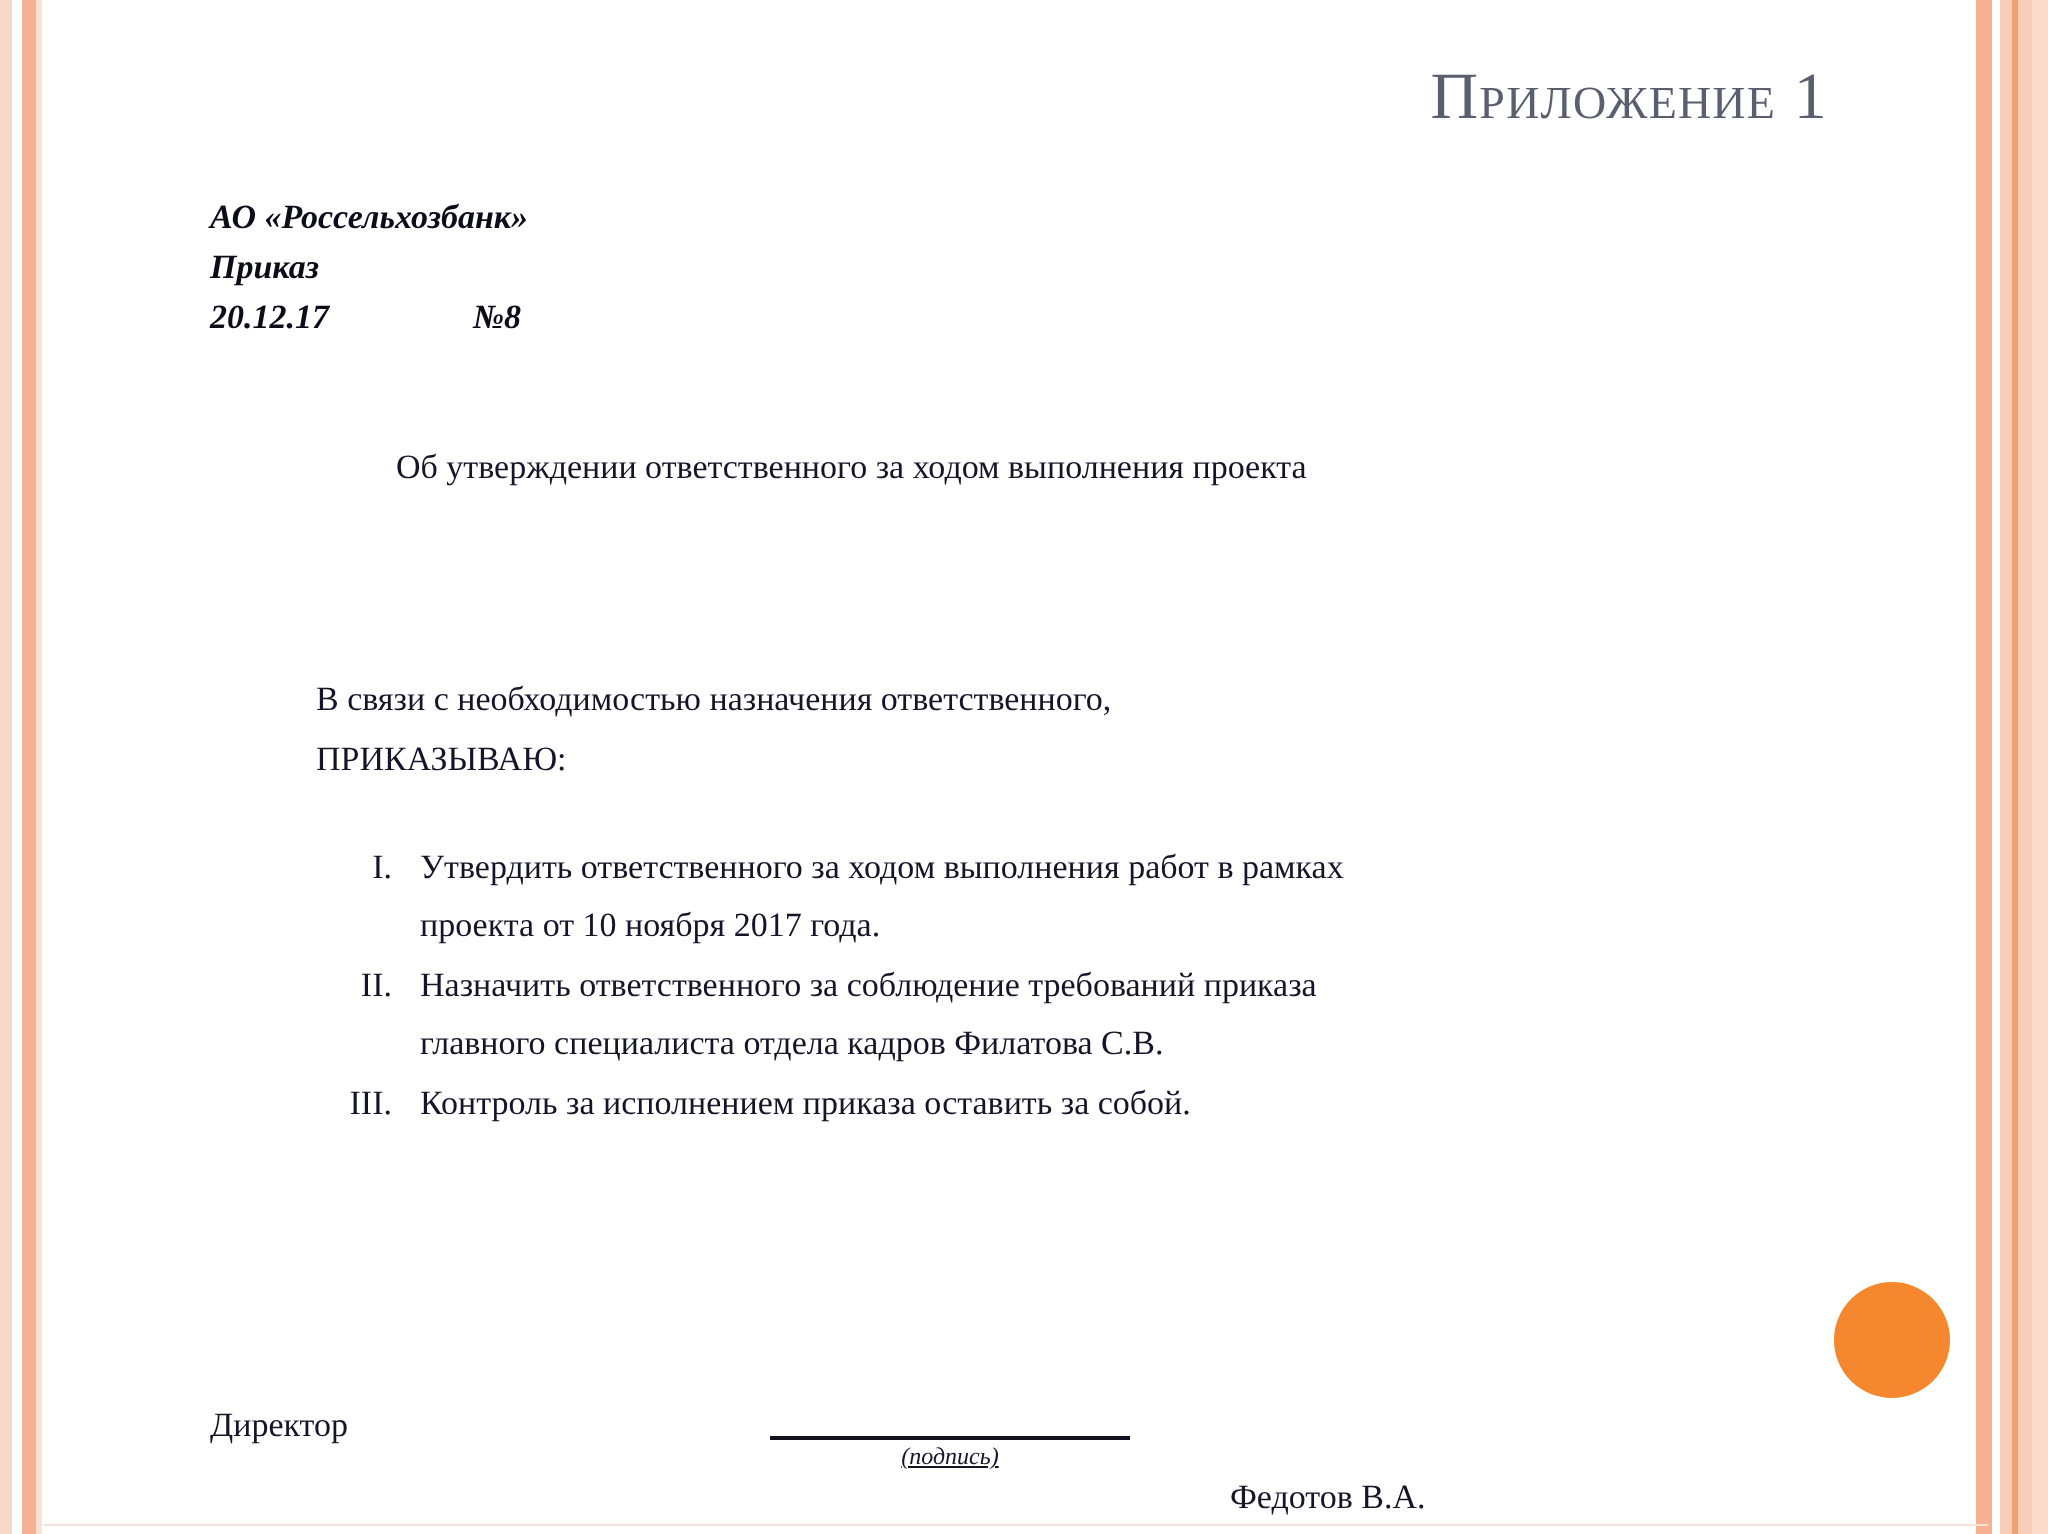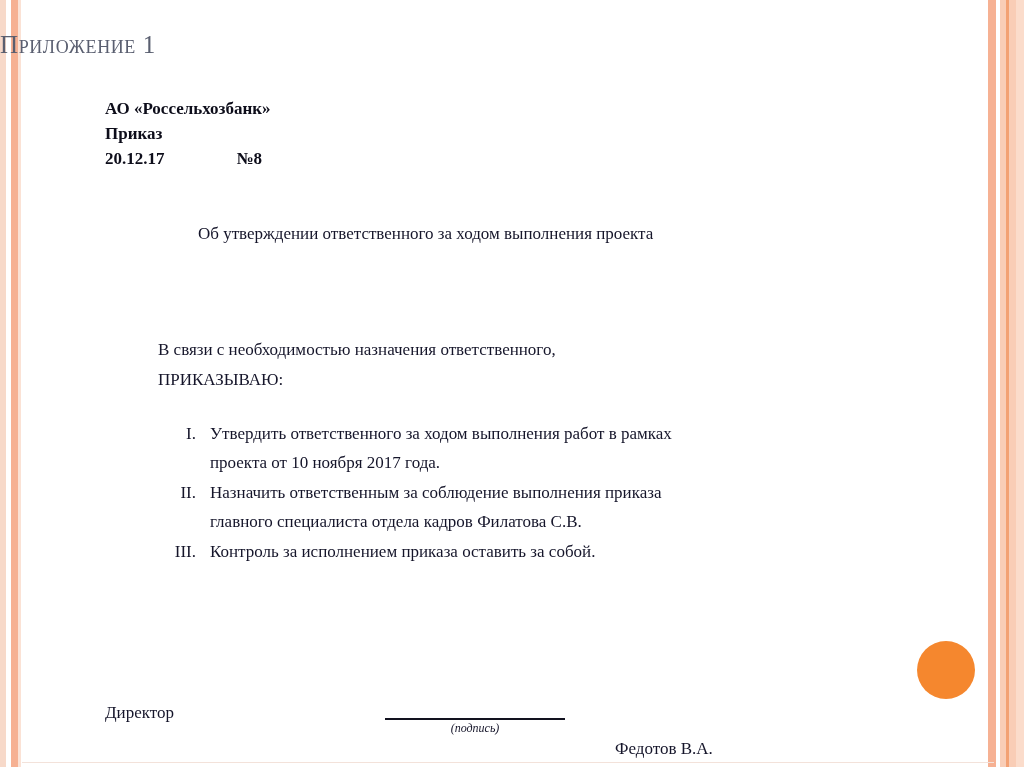--- a/index.html
+++ b/index.html
@@ -54,38 +54,40 @@
     border-radius: 50%;
     background: #f5872e;
   }
 
   
   .slide-title {
     position: absolute;
     left: 0;
     right: 110px;
     top: 31px;
+    text-align: right;
     font-family: "Liberation Serif", "DejaVu Serif", serif;
-    font-size: 25px;
+    font-size: 33px;
     font-variant: small-caps;
     letter-spacing: 0.6px;
     color: #5a5f70;
     white-space: nowrap;
   }
 
   
   .doc-header {
     position: absolute;
     left: 105px;
     top: 96px;
     font-weight: bold;
     font-size: 17px;
     line-height: 25px;
     color: #0d0d1a;
     white-space: nowrap;
+    font-style: italic;
   }
   .doc-header .row { display: block; }
   .doc-header .num { display: inline-block; margin-left: 72px; }
 
   
   .doc-subject {
     position: absolute;
     left: 198px;
     top: 224px;
     font-size: 17px;
@@ -157,20 +159,21 @@
   .sig-rule {
     border-bottom: 2px solid #12121f;
     height: 15px;
   }
   .sig-caption {
     font-style: italic;
     font-size: 12px;
     color: #15152a;
     line-height: 16px;
     white-space: nowrap;
+    text-decoration: underline;
   }
   .sig-name {
     position: absolute;
     left: 510px;
     top: 0;
     white-space: nowrap;
     margin-top: 36px;
   }
 </style>
 </head>
@@ -212,21 +215,21 @@
       <div class="clause-marker">I.</div>
       <div class="clause-text">
         <span class="line">Утвердить ответственного за ходом выполнения работ в рамках</span>
         <span class="line">проекта  от 10 ноября 2017 года.</span>
       </div>
     </div>
 
     <div class="clause">
       <div class="clause-marker">II.</div>
       <div class="clause-text">
-        <span class="line">Назначить ответственным за соблюдение выполнения приказа</span>
+        <span class="line">Назначить ответственного за соблюдение требований приказа</span>
         <span class="line">главного специалиста отдела кадров Филатова С.В.</span>
       </div>
     </div>
 
     <div class="clause">
       <div class="clause-marker">III.</div>
       <div class="clause-text">
         <span class="line">Контроль за исполнением приказа оставить за собой.</span>
       </div>
     </div>

